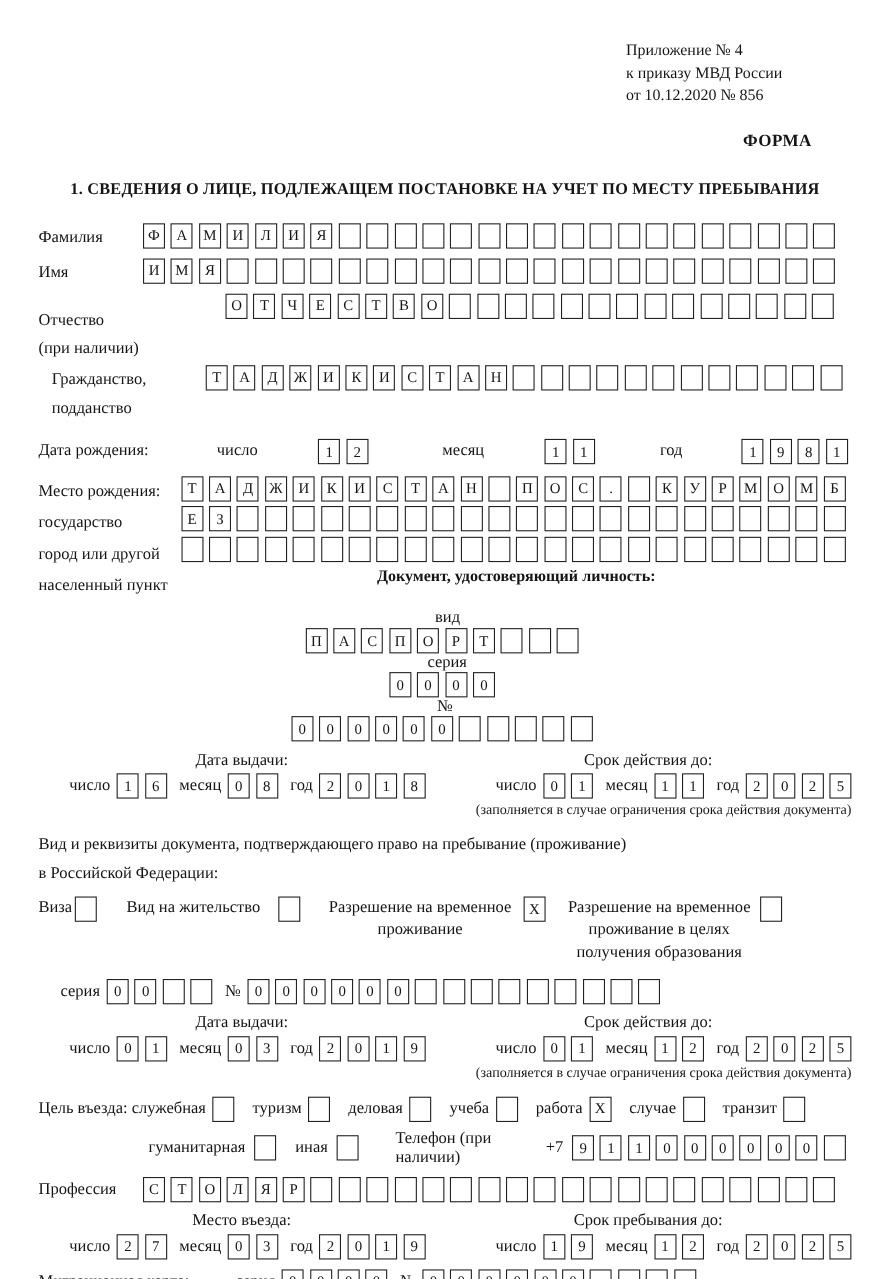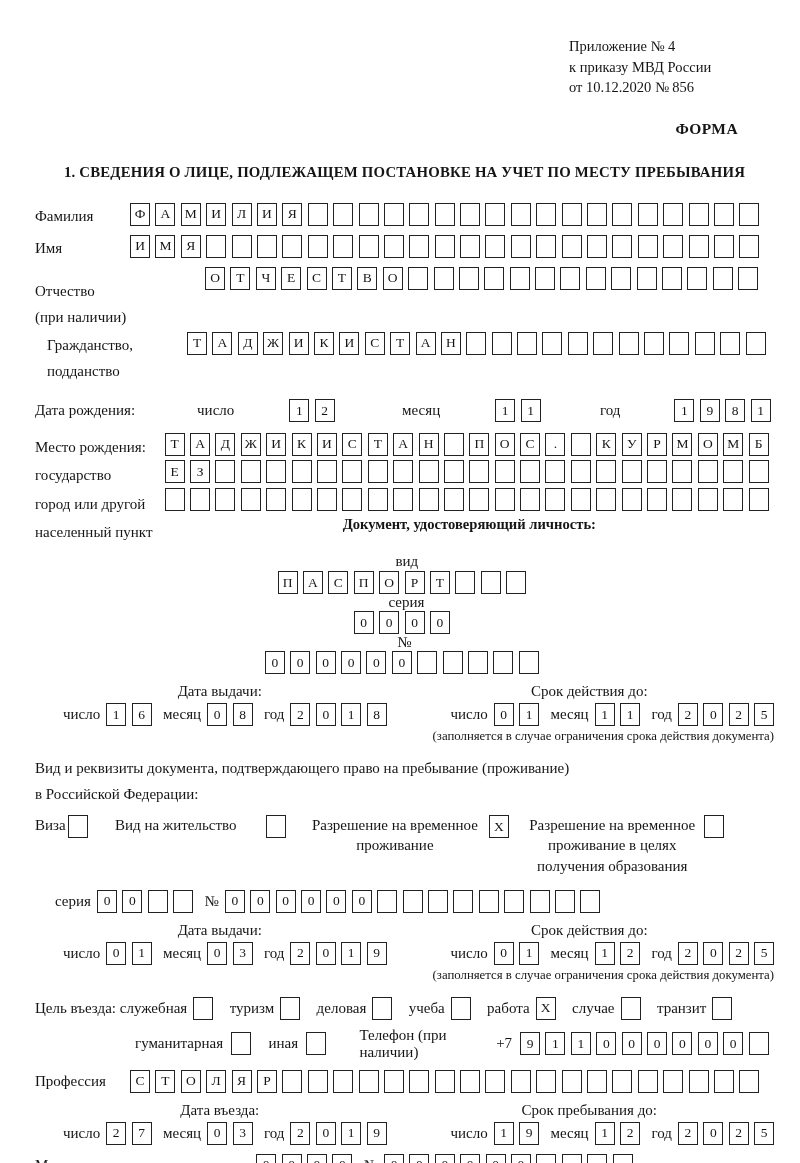--- a/index.html
+++ b/index.html
@@ -392,21 +392,21 @@
     <div>в Российской Федерации:</div>
   </div>
 
   <div class="ckrow">
     <div class="ck">
       <span class="txt" style="margin-right:2px;">Виза</span>
       <div class="cells">
           <span class="cell"></span>
         </div>
     </div>
-    <div class="ck" style="margin-left:22px;gap:13px;">
+    <div class="ck" style="margin-left:22px;">
       <span class="txt" style="margin-right:16px;">Вид на жительство</span>
       <div class="cells">
           <span class="cell"></span>
         </div>
     </div>
     <div class="ck" style="margin-left:18px;">
       <span class="txt ctr" style="width:172px;">Разрешение на временное проживание</span>
       <div class="cells">
           <span class="cell">X</span>
         </div>
@@ -577,21 +577,21 @@
         <span class="cell"></span>
         <span class="cell"></span>
         <span class="cell"></span>
         <span class="cell"></span>
         <span class="cell"></span>
       </div>
   </div>
 
   <div class="dates">
     <div class="dcol">
-      <div class="dhead">Дата въезда:</div>
+      <div class="dhead">Место въезда:</div>
       <div class="drow" style="padding-left:22px;">
         <span class="t">число</span>
         <div class="cells">
             <span class="cell">2</span>
             <span class="cell">7</span>
           </div>
         <span class="t">месяц</span>
         <div class="cells">
             <span class="cell">0</span>
             <span class="cell">3</span>

